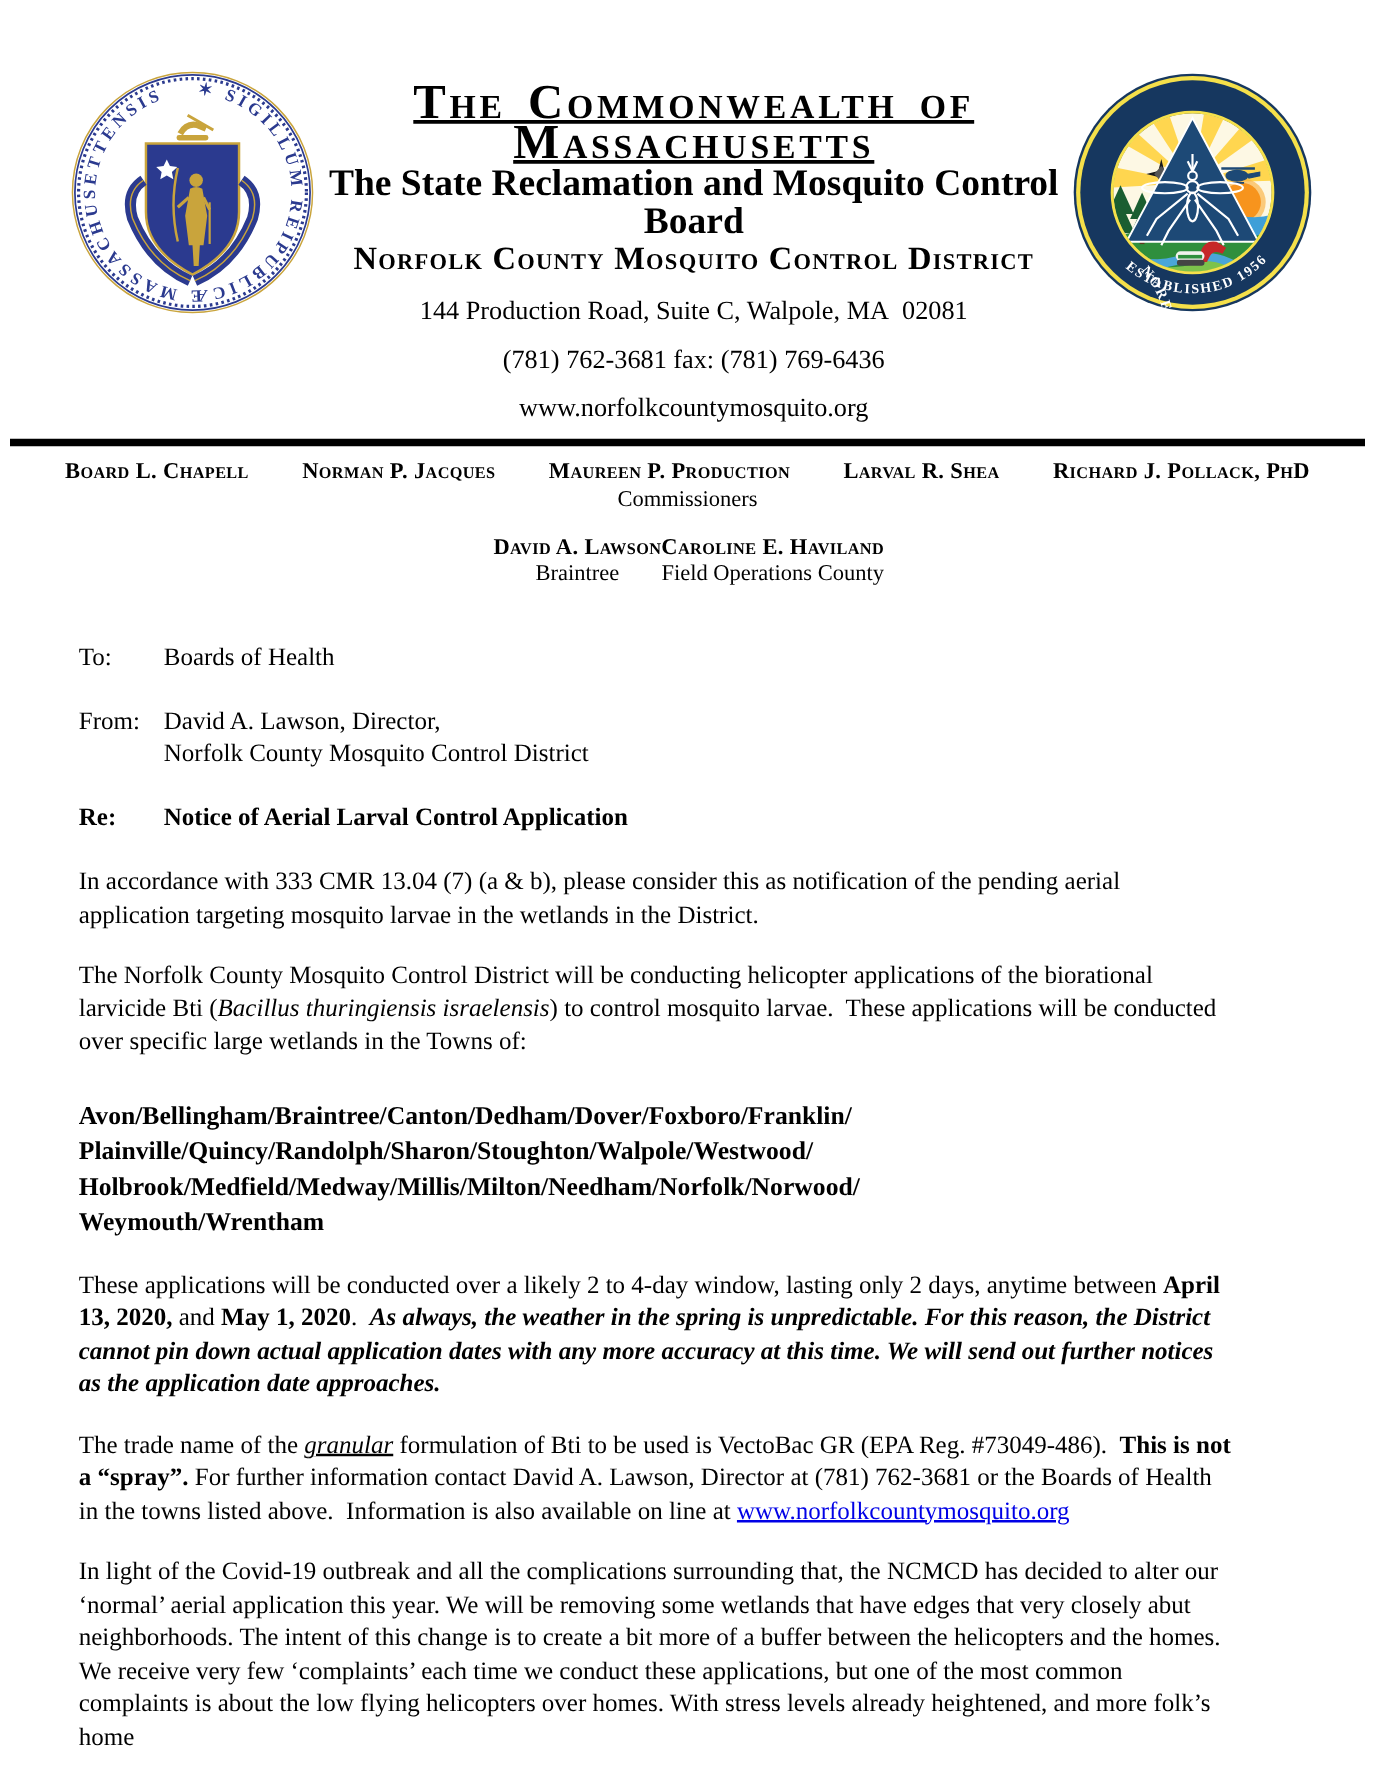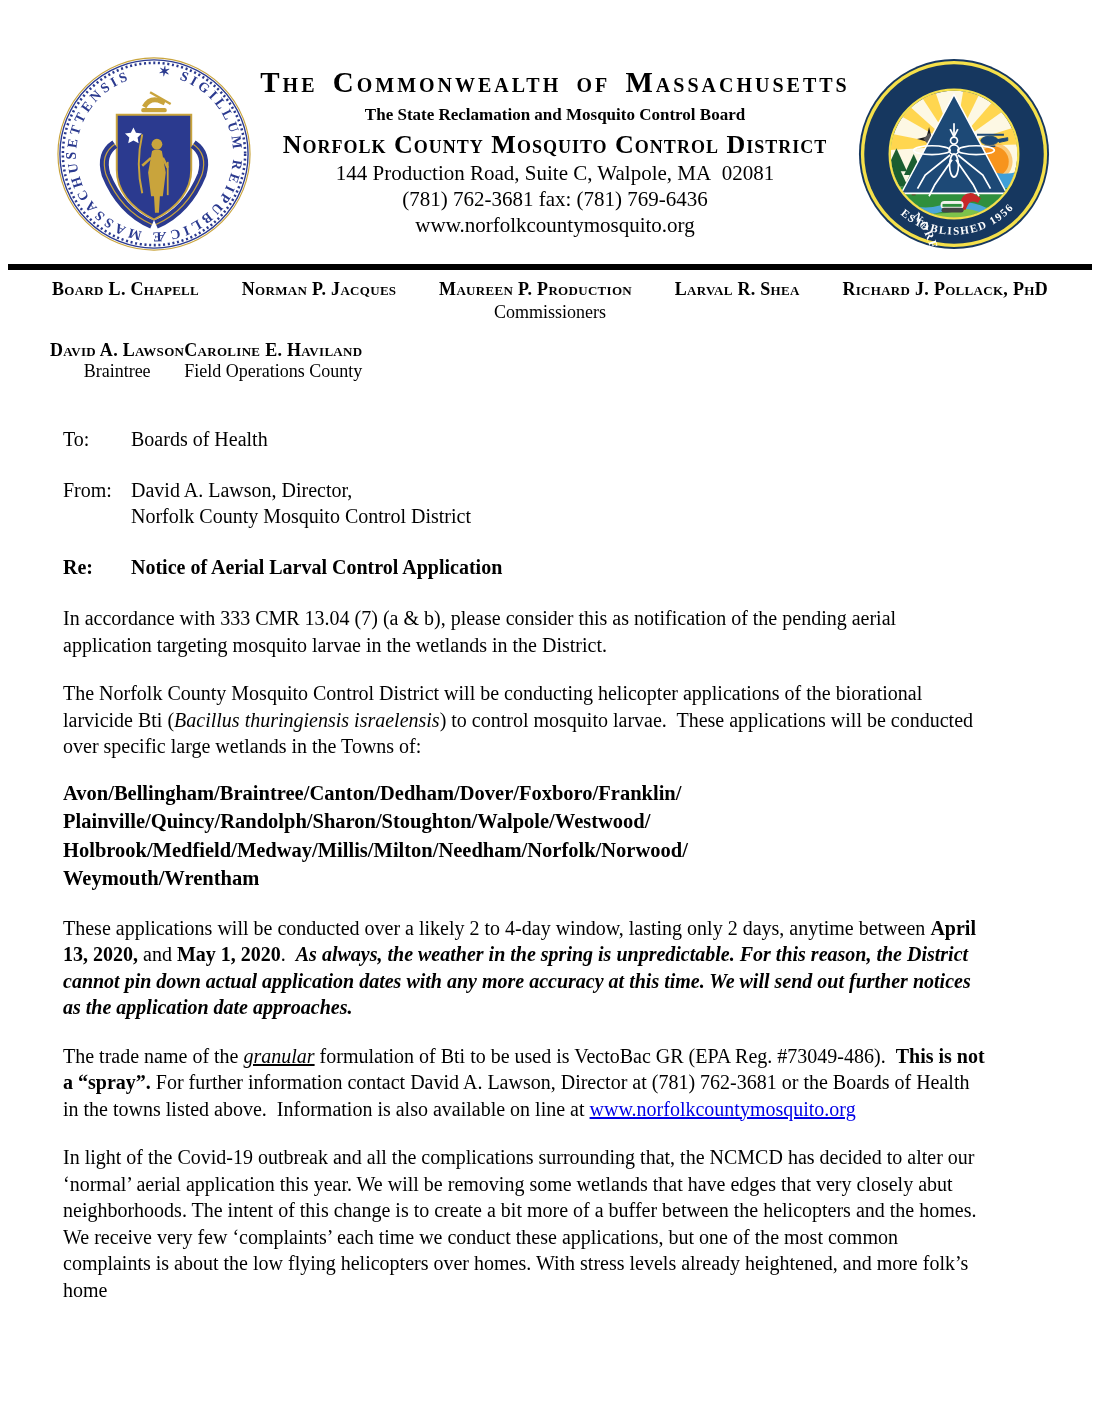--- a/index.html
+++ b/index.html
@@ -6,41 +6,41 @@
   .page{
     position:relative;width:1100px;height:1425px;background:#fff;
     font-family:"Liberation Serif","DejaVu Serif",serif;color:#000;overflow:hidden;
   }
   
   .letterhead{display:flex;align-items:flex-start;padding:56px 50px 0 56px;}
   .seal{flex:none;display:block;}
   .seal-ma{width:196px;height:196px;}
   .seal-nc{width:192px;height:192px;margin-top:2px;}
   .lh-center{flex:1;text-align:center;padding-top:10px;min-width:0;}
-  .lh-title{font-size:29px;font-variant:small-caps;letter-spacing:3px;word-spacing:5px;font-weight:600;line-height:32px;}
-  .lh-board{font-size:17px;font-weight:bold;line-height:30px;margin-top:2px;}
+  .lh-title{font-size:39px;font-variant:small-caps;letter-spacing:3px;word-spacing:5px;font-weight:600;line-height:32px;text-decoration:underline;}
+  .lh-board{font-size:30px;font-weight:bold;line-height:30px;margin-top:2px;}
   .lh-district{font-size:26px;font-weight:bold;font-variant:small-caps;letter-spacing:1px;line-height:30px;}
-  .lh-line{font-size:21px;line-height:25px;margin-top:1px;}
+  .lh-line{font-size:21px;line-height:25px;margin-top:14px;}
   .rule{height:6px;background:#000;margin:12px 8px 0 8px;}
   
   .commissioners{display:flex;justify-content:space-between;padding:9px 52px 0 52px;
     font-size:18px;font-weight:bold;font-variant:small-caps;letter-spacing:0.3px;white-space:nowrap;}
   .comm-label{text-align:center;font-size:18px;margin-top:2px;}
-  .staff-row{display:flex;justify-content:flex-start;padding:17px 48px 0 50px;font-size:18px;line-height:21px;}
+  .staff-row{display:flex;justify-content:center;padding:17px 48px 0 50px;font-size:18px;line-height:21px;}
   .staff{text-align:center;}
   .staff-name{font-weight:bold;font-variant:small-caps;letter-spacing:0.3px;}
   
   .memo{margin:44px 60px 0 63px;font-size:20px;line-height:26px;}
   .memo-row{display:flex;margin-bottom:25px;}
   .memo-label{width:68px;flex:none;}
   .memo-row.re .memo-label,.memo-row.re .memo-value{font-weight:bold;}
   
   .doc-body{margin:0 0 0 63px;width:922px;font-size:20px;line-height:26.5px;}
   .para{margin:22px 0 0 0;}
-  .towns{margin:19px 0 0 0;font-weight:bold;font-size:20.5px;line-height:28.5px;}
+  .towns{margin:32px 0 0 0;font-weight:bold;font-size:20.5px;line-height:28.5px;}
   .b{font-weight:bold}
   .i{font-style:italic}
   .bi{font-weight:bold;font-style:italic}
   .iu{font-style:italic;text-decoration:underline}
   a.link{color:#0000e6;text-decoration:underline;cursor:pointer;}
   svg text{font-family:"Liberation Serif","DejaVu Serif",serif;}
 </style>
 </head>
 <body>
 

